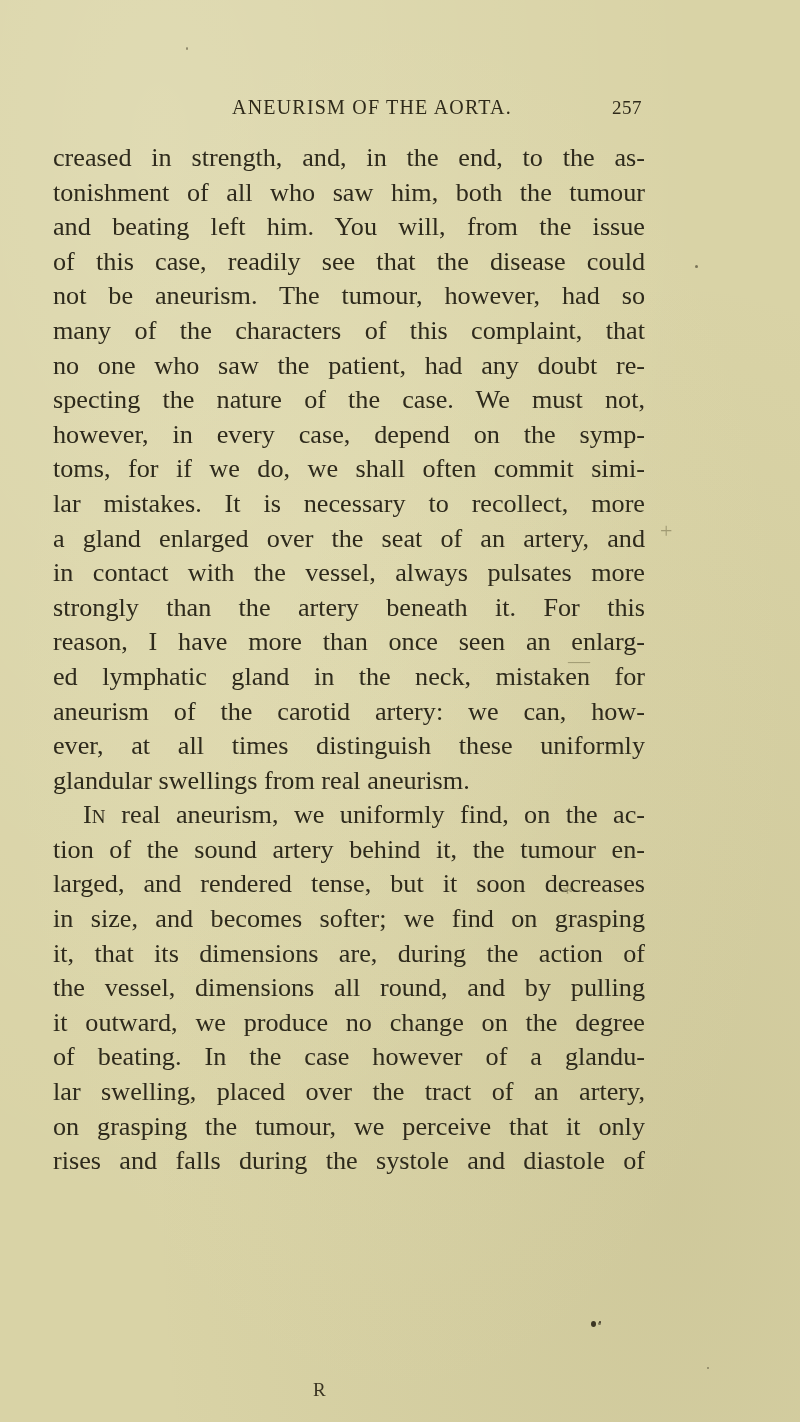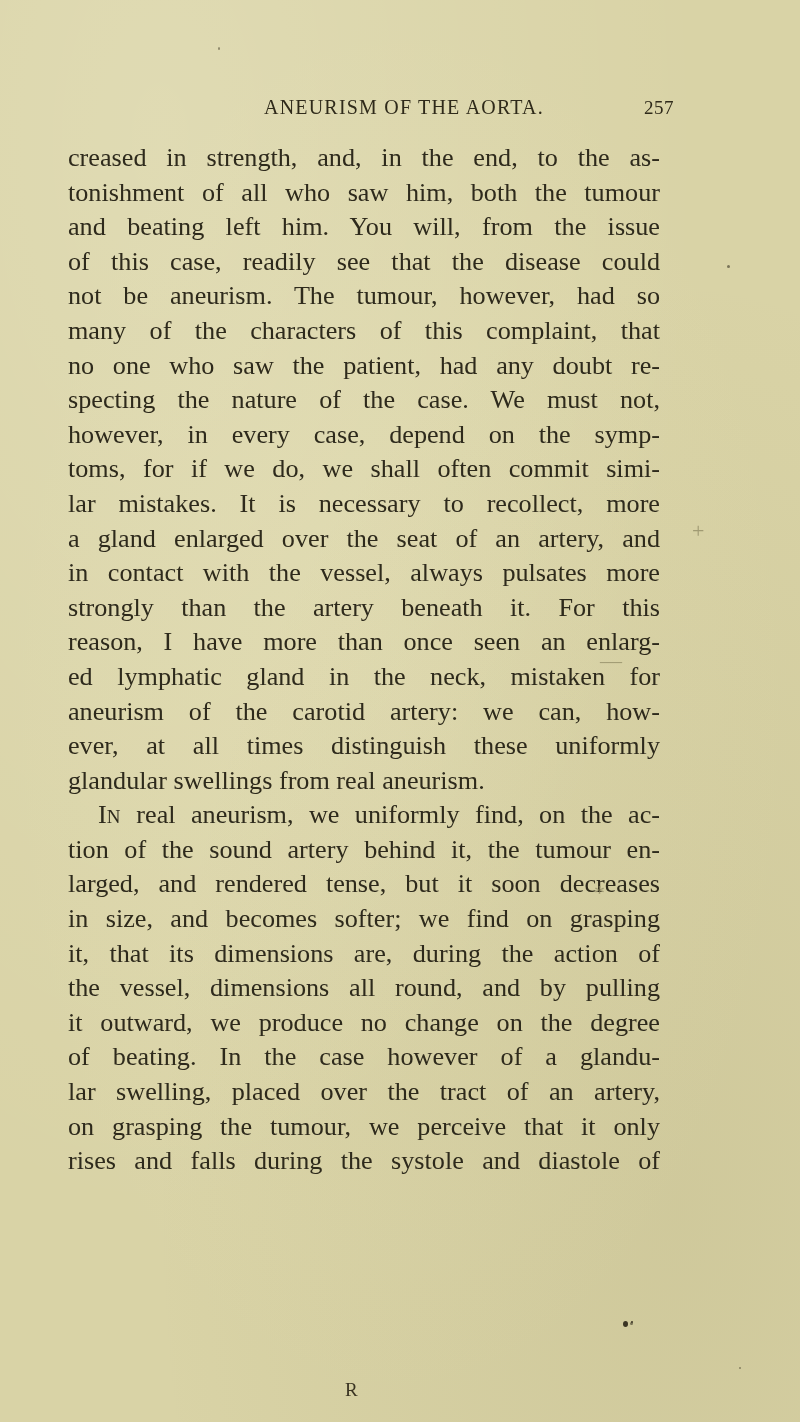--- a/index.html
+++ b/index.html
@@ -15,21 +15,21 @@
         radial-gradient(ellipse at 20% 10%, rgba(255,255,240,0.18), rgba(0,0,0,0) 60%),
         radial-gradient(ellipse at 85% 85%, rgba(120,110,60,0.10), rgba(0,0,0,0) 55%),
         radial-gradient(ellipse at 50% 50%, rgba(235,230,190,0.25), rgba(0,0,0,0) 70%);
       position: relative;
       font-family: "Liberation Serif", "DejaVu Serif", serif;
       color: #2e2a1c;
     }
     .page {
       position: absolute;
       left: 0; top: 0;
-      width: 676px; height: 1422px; margin-left: 32px;
+      width: 676px; height: 1422px;
     }
     .running-head {
       position: absolute;
       top: 96px;
       left: 232px;
       width: 410px;
       height: 30px;
       display: flex;
       justify-content: space-between;
       align-items: baseline;
@@ -37,21 +37,21 @@
       font-size: 20px;
       letter-spacing: 1.2px;
       color: #2f2a1a;
     }
     .running-head .title { font-weight: normal; }
     .running-head .pageno { font-size: 19px; letter-spacing: 0.5px; }
 
     .body-text {
       position: absolute;
       top: 141px;
-      left: 36px;
+      left: 53px;
       width: 592px;
       font-size: 26.2px;
       line-height: 34.6px;
     }
     .line {
       display: block;
       white-space: nowrap;
       text-align: justify;
       text-align-last: justify;
       height: 34.6px;

